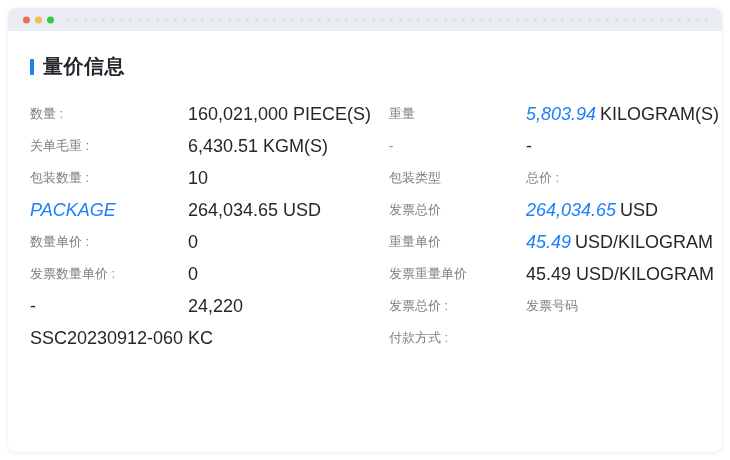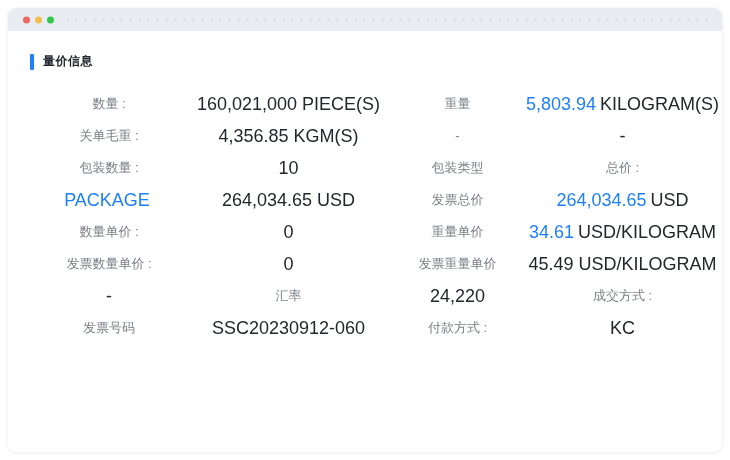--- a/index.html
+++ b/index.html
@@ -64,49 +64,49 @@
     margin: 2px 0 18px 0;
   }
   .accent-bar {
     width: 4px;
     height: 16px;
     border-radius: 1px;
     background: #1e7ff6;
     margin-right: 9px;
   }
   .section-title {
-    font-size: 12px;
+    font-size: 20px;
     font-weight: 700;
     color: #23262d;
     letter-spacing: 0.5px;
   }
   .info-grid {
     display: grid;
     grid-template-columns: 158px 201px 137px 1fr;
   }
   .cell {
     height: 32px;
     line-height: 32px;
     white-space: nowrap;
     font-size: 13px;
-    text-align: center;
   }
   .field-label {
     color: #7a7f88;
   }
   .field-value {
     color: #24272d;
     font-size: 18px;
   }
   .v-hl {
     color: #1d80f8;
     cursor: pointer;
   }
   .v-hl:not(:empty) {
     margin-right: 4px;
+    font-style: italic;
   }
 </style>
 </head>
 <body>
 
 <div class="browser-card">
 
   <div class="titlebar">
     <div class="traffic-lights">
       <div class="traffic-dot dot-close"></div>
@@ -124,52 +124,51 @@
     </div>
 
     <div class="info-grid">
 
       <div class="cell field-label">数量 :</div>
       <div class="cell field-value">160,021,000 PIECE(S)</div>
       <div class="cell field-label">重量</div>
       <div class="cell field-value"><span class="v-hl">5,803.94</span><span>KILOGRAM(S)</span></div>
 
       <div class="cell field-label">关单毛重 :</div>
-      <div class="cell field-value">4,356.85 KGM(S)</div>
+      <div class="cell field-value">6,430.51 KGM(S)</div>
       <div class="cell field-label">-</div>
       <div class="cell field-value"><span class="v-hl"></span><span>-</span></div>
 
       <div class="cell field-label">包装数量 :</div>
       <div class="cell field-value">10</div>
       <div class="cell field-label">包装类型</div>
       <div class="cell field-label">总价 :</div>
 
       <div class="cell field-value"><span class="v-hl">PACKAGE</span><span></span></div>
       <div class="cell field-value">264,034.65 USD</div>
       <div class="cell field-label">发票总价</div>
       <div class="cell field-value"><span class="v-hl">264,034.65</span><span>USD</span></div>
 
       <div class="cell field-label">数量单价 :</div>
       <div class="cell field-value">0</div>
       <div class="cell field-label">重量单价</div>
-      <div class="cell field-value"><span class="v-hl">34.61</span><span>USD/KILOGRAM</span></div>
+      <div class="cell field-value"><span class="v-hl">45.49</span><span>USD/KILOGRAM</span></div>
 
       <div class="cell field-label">发票数量单价 :</div>
       <div class="cell field-value">0</div>
       <div class="cell field-label">发票重量单价</div>
       <div class="cell field-value"><span class="v-hl"></span><span>45.49 USD/KILOGRAM</span></div>
 
       <div class="cell field-value">-</div>
-      <div class="cell field-label">汇率</div>
       <div class="cell field-value"><span class="v-hl"></span><span>24,220</span></div>
 
-      <div class="cell field-label">成交方式 :</div>
+      <div class="cell field-label">发票总价 :</div>
       <div class="cell field-label">发票号码</div>
       <div class="cell field-value"><span class="v-hl"></span><span>SSC20230912-060</span></div>
 
+      <div class="cell field-value">KC</div>
       <div class="cell field-label">付款方式 :</div>
-      <div class="cell field-value">KC</div>
       <div class="cell field-label"></div>
       <div class="cell field-value"><span class="v-hl"></span><span></span></div>
 
     </div>
   </div>
 </div>
 
 </body></html>

